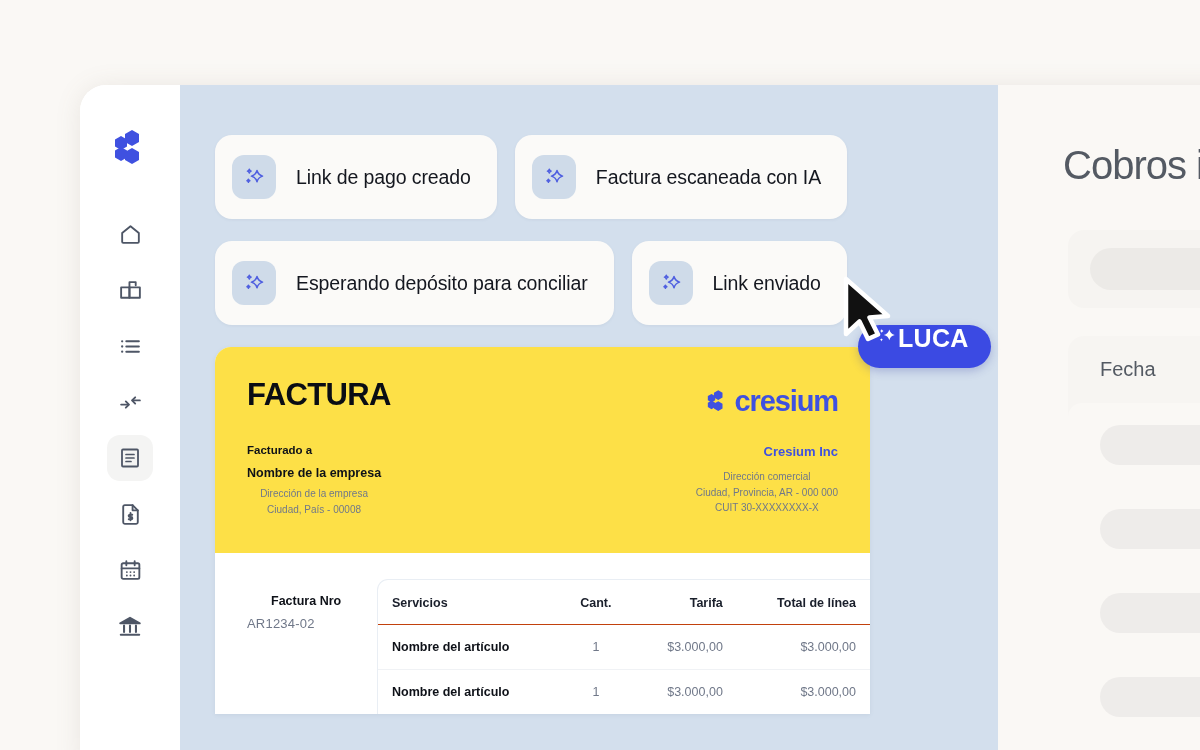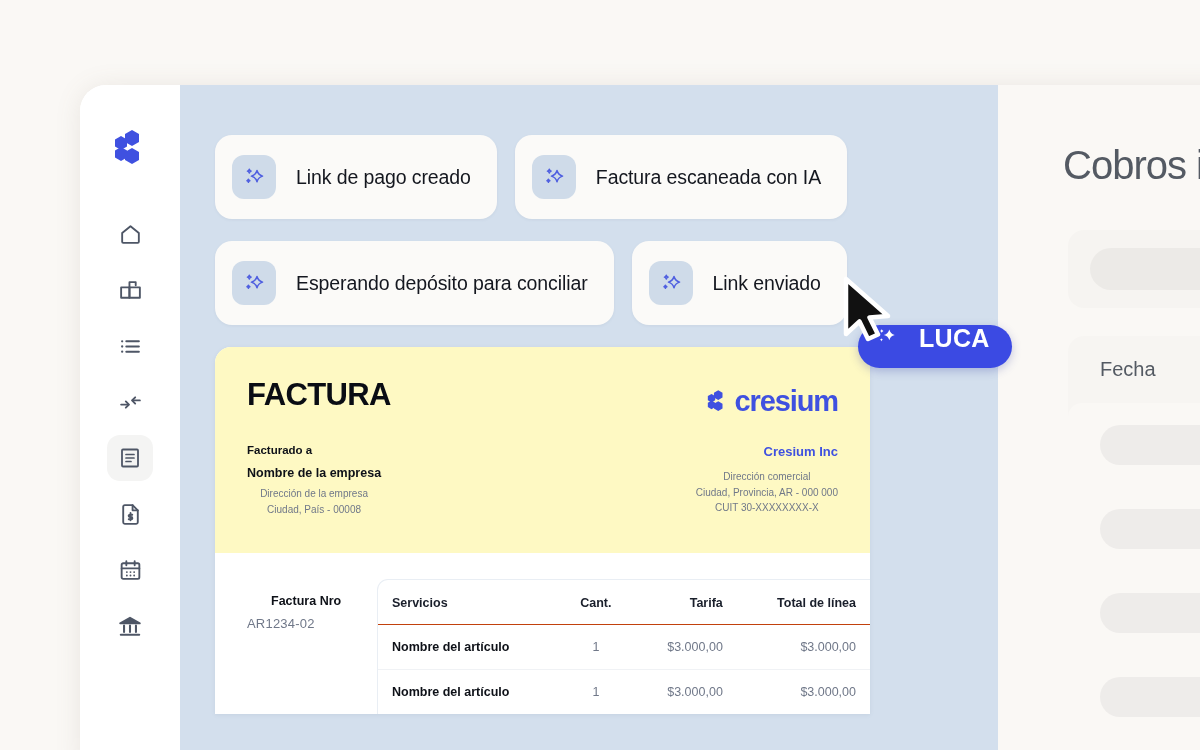--- a/index.html
+++ b/index.html
@@ -55,21 +55,21 @@
     margin-right:20px;
   }
   .chip-label{ font-size:19.5px; color:#14171f; letter-spacing:-.1px; white-space:nowrap; }
 
   
   #invoice-card{
     margin-top:22px; width:655px; background:#ffffff;
     border-radius:16px 16px 0 0; overflow:hidden;
     box-shadow:0 1px 4px rgba(90,105,130,.10);
   }
-  .inv-head{ background:#fef9c3; padding:30px 32px 36px 32px; }
+  .inv-head{ background:#fde047; padding:30px 32px 36px 32px; }
   .inv-head-top{ display:flex; align-items:flex-start; justify-content:space-between; }
   .inv-title{ font-size:31px; font-weight:bold; color:#0a0d14; letter-spacing:-.6px; }
   .inv-logo{ display:flex; align-items:center; gap:6px; padding-top:8px; }
   .inv-logo-word{ font-size:29px; font-weight:bold; color:#3f51e0; letter-spacing:-1.1px; }
   .inv-parties{ display:flex; justify-content:space-between; margin-top:26px; }
   .pt-l{ text-align:left; }
   .pt-r{ text-align:right; }
   .pt-h{ font-size:11.5px; font-weight:bold; color:#0e1118; margin-bottom:10px; }
   .pt-h.blue{ color:#3f51e0; font-size:13px; }
   .pt-strong{ font-size:12.5px; font-weight:bold; color:#0e1118; margin-bottom:6px; }
@@ -112,21 +112,21 @@
     border-radius:16px 0 0 0; padding:22px 0 0 0;
   }
   .rt-head{ font-size:20px; color:#545a63; padding:0 0 22px 32px; }
   .rt-rows{ background:#faf8f5; padding:22px 0 0 32px; border-radius:14px 0 0 0;}
   .rt-row{ width:222px; height:40px; border-radius:20px; background:#eeecea; margin-bottom:44px; }
 
   
   #luca-badge{
     position:absolute; left:858px; top:325px; height:43px;
     background:#3b4ae3; border-radius:22px;
-    display:flex; align-items:center; gap:22px; padding:0 22px 16px 18px;
+    display:flex; align-items:center; gap:1px; padding:0 22px 16px 18px;
     box-shadow:0 3px 10px rgba(50,60,160,.28); z-index:40;
   }
   #luca-badge .luca-text{ color:#fff; font-size:25px; font-weight:bold; letter-spacing:.3px; }
   #cursor{ position:absolute; left:841px; top:276px; z-index:45; }
 </style>
 </head>
 <body>
 
 <div id="stage">
 

